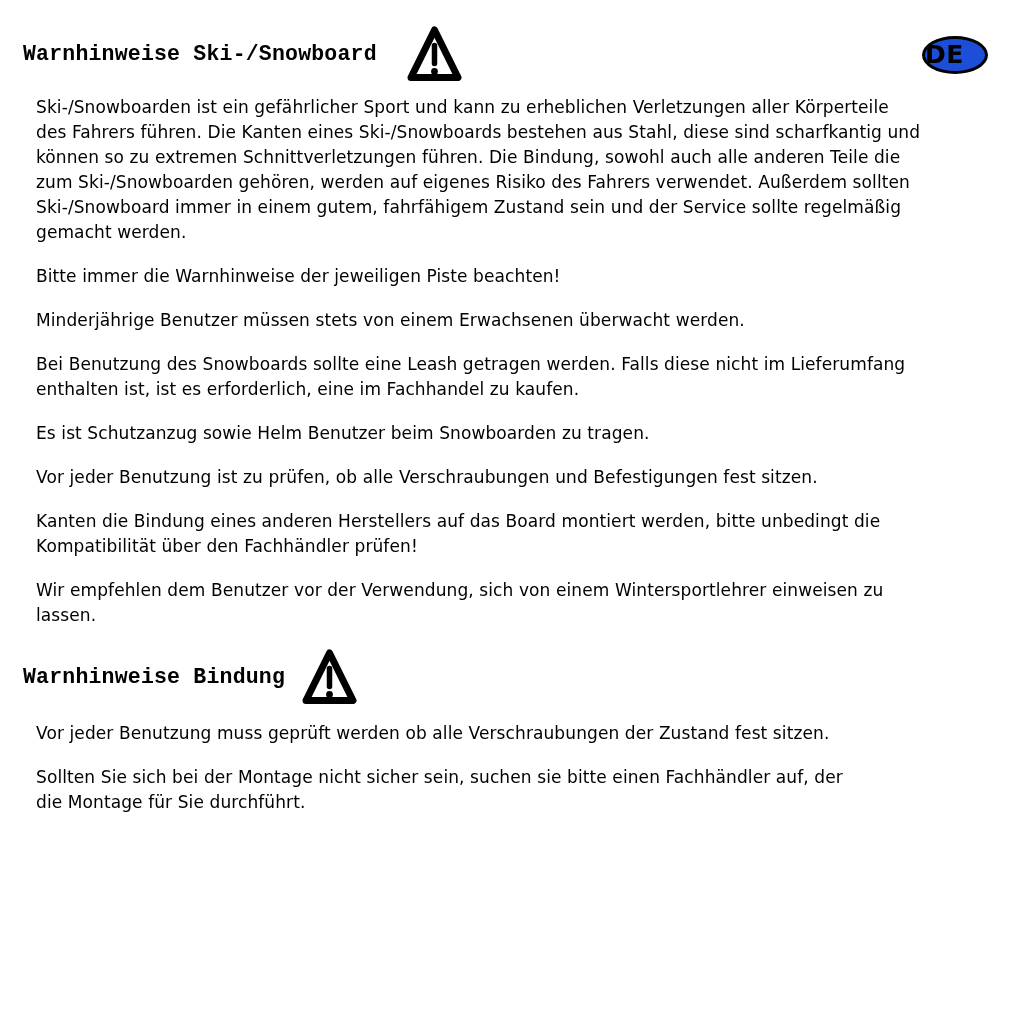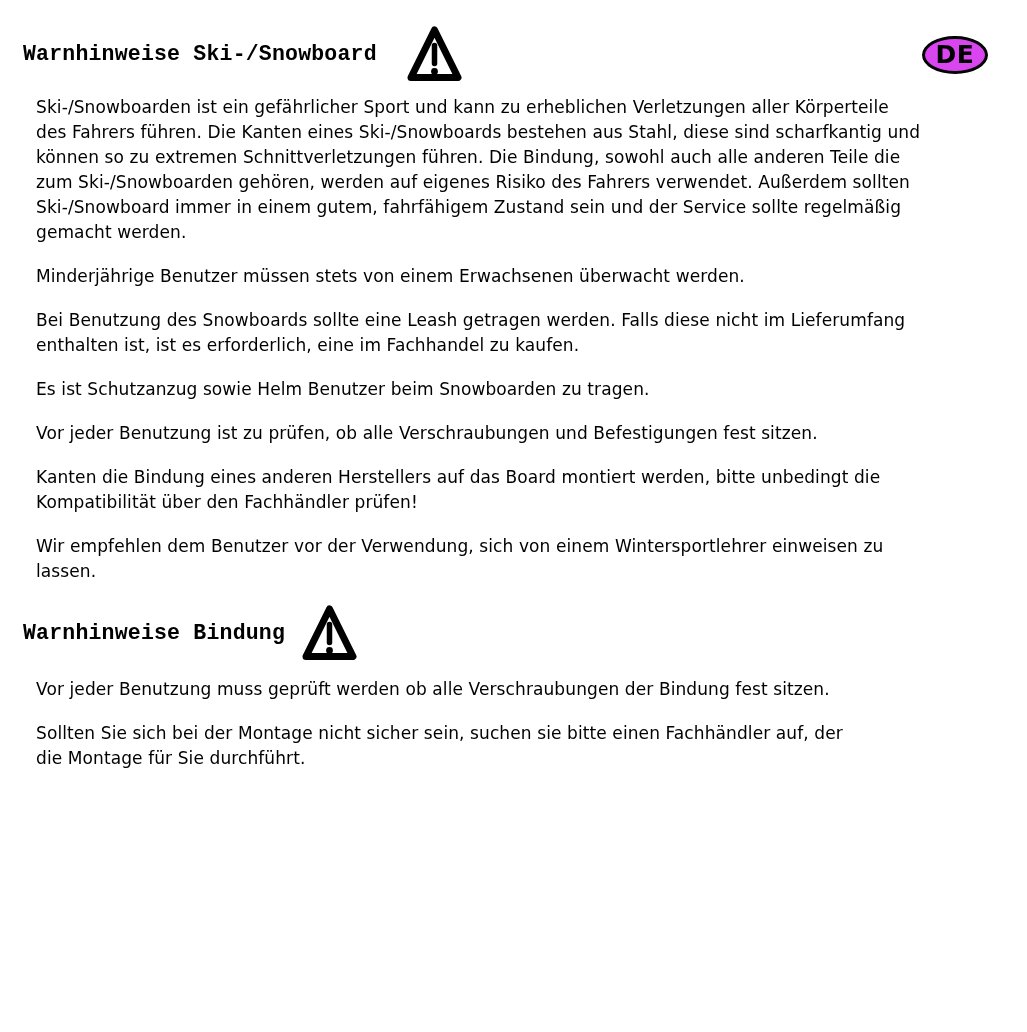--- a/index.html
+++ b/index.html
@@ -51,22 +51,21 @@
     position: absolute;
     top: 36px;
     right: 39px;
     width: 66px;
     height: 38px;
     box-sizing: border-box;
     border: 3.5px solid #000000;
     border-radius: 50%;
     display: flex;
     align-items: center;
-    justify-content: center;
-    background: #d946ef;
+    background: #1d4ed8;
   }
   .lang-badge span {
     font-weight: bold;
     font-size: 25px;
     letter-spacing: 0.5px;
     line-height: 1;
     transform: translateY(-1px);
   }
 </style>
 </head>
@@ -86,36 +85,37 @@
       <circle cx="27.5" cy="46.5" r="3.4" fill="#000"></circle>
     </svg>
   </div>
 
   <p class="para">Ski-/Snowboarden ist ein gefährlicher Sport und kann zu erheblichen Verletzungen aller Körperteile
 des Fahrers führen. Die Kanten eines Ski-/Snowboards bestehen aus Stahl, diese sind scharfkantig und
 können so zu extremen Schnittverletzungen führen. Die Bindung, sowohl auch alle anderen Teile die
 zum Ski-/Snowboarden gehören, werden auf eigenes Risiko des Fahrers verwendet. Außerdem sollten
 Ski-/Snowboard immer in einem gutem, fahrfähigem Zustand sein und der Service sollte regelmäßig
 gemacht werden.</p>
+  <p class="para">Bitte immer die Warnhinweise der jeweiligen Piste beachten!</p>
   <p class="para">Minderjährige Benutzer müssen stets von einem Erwachsenen überwacht werden.</p>
   <p class="para">Bei Benutzung des Snowboards sollte eine Leash getragen werden. Falls diese nicht im Lieferumfang
 enthalten ist, ist es erforderlich, eine im Fachhandel zu kaufen.</p>
   <p class="para">Es ist Schutzanzug sowie Helm Benutzer beim Snowboarden zu tragen.</p>
   <p class="para">Vor jeder Benutzung ist zu prüfen, ob alle Verschraubungen und Befestigungen fest sitzen.</p>
   <p class="para">Kanten die Bindung eines anderen Herstellers auf das Board montiert werden, bitte unbedingt die
 Kompatibilität über den Fachhändler prüfen!</p>
   <p class="para">Wir empfehlen dem Benutzer vor der Verwendung, sich von einem Wintersportlehrer einweisen zu
 lassen.</p>
 
   <div class="heading-row sec2">
     <h2 class="doc-heading">Warnhinweise Bindung</h2>
     <svg class="warn-tri t2" width="55" height="58" viewBox="0 0 55 58" aria-hidden="true">
       <path d="M27.5 5 L51 52.5 L4 52.5 Z" fill="none" stroke="#000" stroke-width="7" stroke-linejoin="round"></path>
       <line x1="27.5" y1="20.5" x2="27.5" y2="38.5" stroke="#000" stroke-width="5.5" stroke-linecap="round"></line>
       <circle cx="27.5" cy="46.5" r="3.4" fill="#000"></circle>
     </svg>
   </div>
 
-  <p class="para">Vor jeder Benutzung muss geprüft werden ob alle Verschraubungen der Bindung fest sitzen.</p>
+  <p class="para">Vor jeder Benutzung muss geprüft werden ob alle Verschraubungen der Zustand fest sitzen.</p>
   <p class="para">Sollten Sie sich bei der Montage nicht sicher sein, suchen sie bitte einen Fachhändler auf, der
 die Montage für Sie durchführt.</p>
 
 </div>
 
 </body></html>

